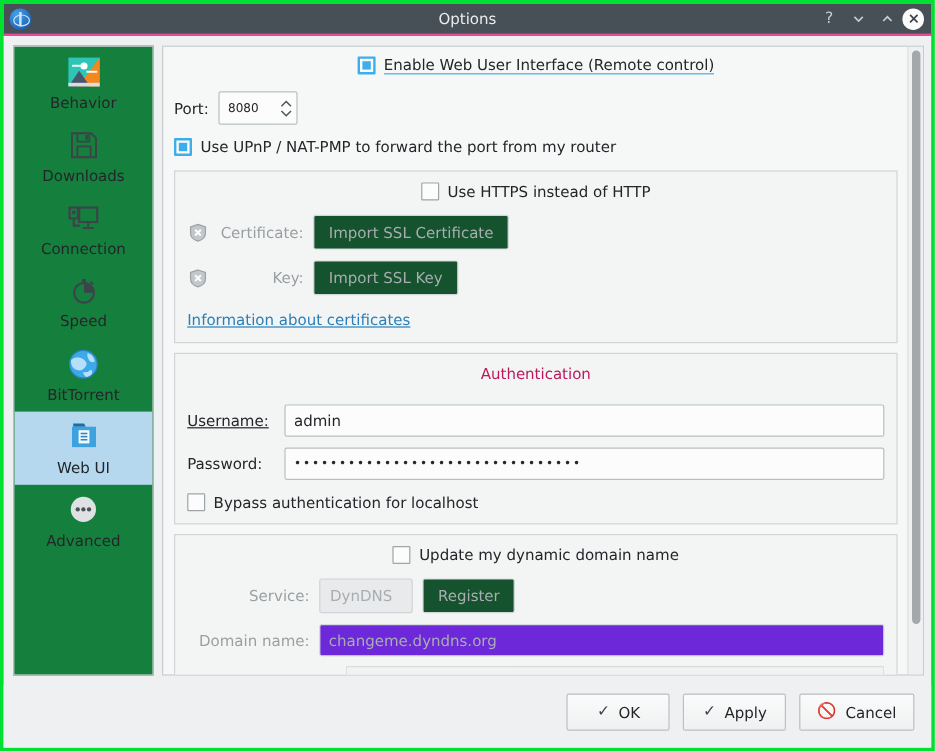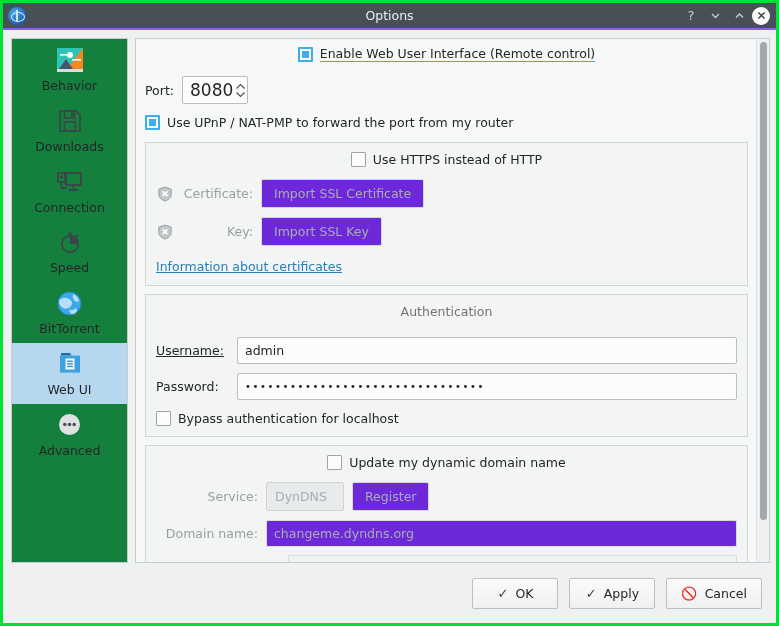--- a/index.html
+++ b/index.html
@@ -26,21 +26,21 @@
   }
 
   
   .titlebar {
     height: 27px;
     background: #475057;
     display: flex;
     align-items: center;
     flex: none;
     position: relative;
-    border-bottom: 2px solid #8b5cf6;
+    border-bottom: 2px solid #ec4899;
   }
   .app-icon {
     width: 18px; height: 18px;
     margin-left: 5px;
     border-radius: 50%;
     background: radial-gradient(circle at 35% 30%, #4aa3e8, #1b62b5 75%);
     position: relative;
     flex: none;
   }
   .app-icon::before {
@@ -171,21 +171,21 @@
   
   .group {
     border: 1px solid #d2d5d7;
     background: #f3f4f4;
     margin-bottom: 8px;
     padding: 9px 10px 10px;
   }
   .group-title {
     text-align: center;
     font-size: 12.5px;
-    color: #737373;
+    color: #be185d;
     margin-bottom: 18px;
   }
 
   
   .cb-row {
     display: flex;
     align-items: center;
     gap: 7px;
   }
   .cb-row.center { justify-content: center; }
@@ -239,21 +239,21 @@
     display: flex;
     align-items: center;
     border: 1px solid #b9bec1;
     background: #fcfcfc;
     border-radius: 2px;
     height: 28px;
     width: 66px;
     padding-left: 7px;
     cursor: text;
   }
-  .spin-val { font-size: 17px; color: #232629; flex: 1; }
+  .spin-val { font-size: 10px; color: #232629; flex: 1; }
   .spin-arrows {
     width: 18px;
     display: flex;
     flex-direction: column;
     align-items: center;
     justify-content: center;
     gap: 1px;
     color: #4d5257;
     cursor: pointer;
   }
@@ -293,21 +293,21 @@
     color: #232629;
     padding: 0 12px;
     display: inline-flex;
     align-items: center;
     justify-content: center;
     cursor: pointer;
     white-space: nowrap;
   }
   .btn.disabled {
     color: #a8adb1;
-    background: #6d28d9;
+    background: #14532d;
     border-color: #d4d7d9;
     cursor: default;
   }
 
   .combo {
     height: 29px;
     border: 1px solid #d0d3d5;
     background: #e9eaeb;
     border-radius: 2px;
     font-size: 12.5px;

